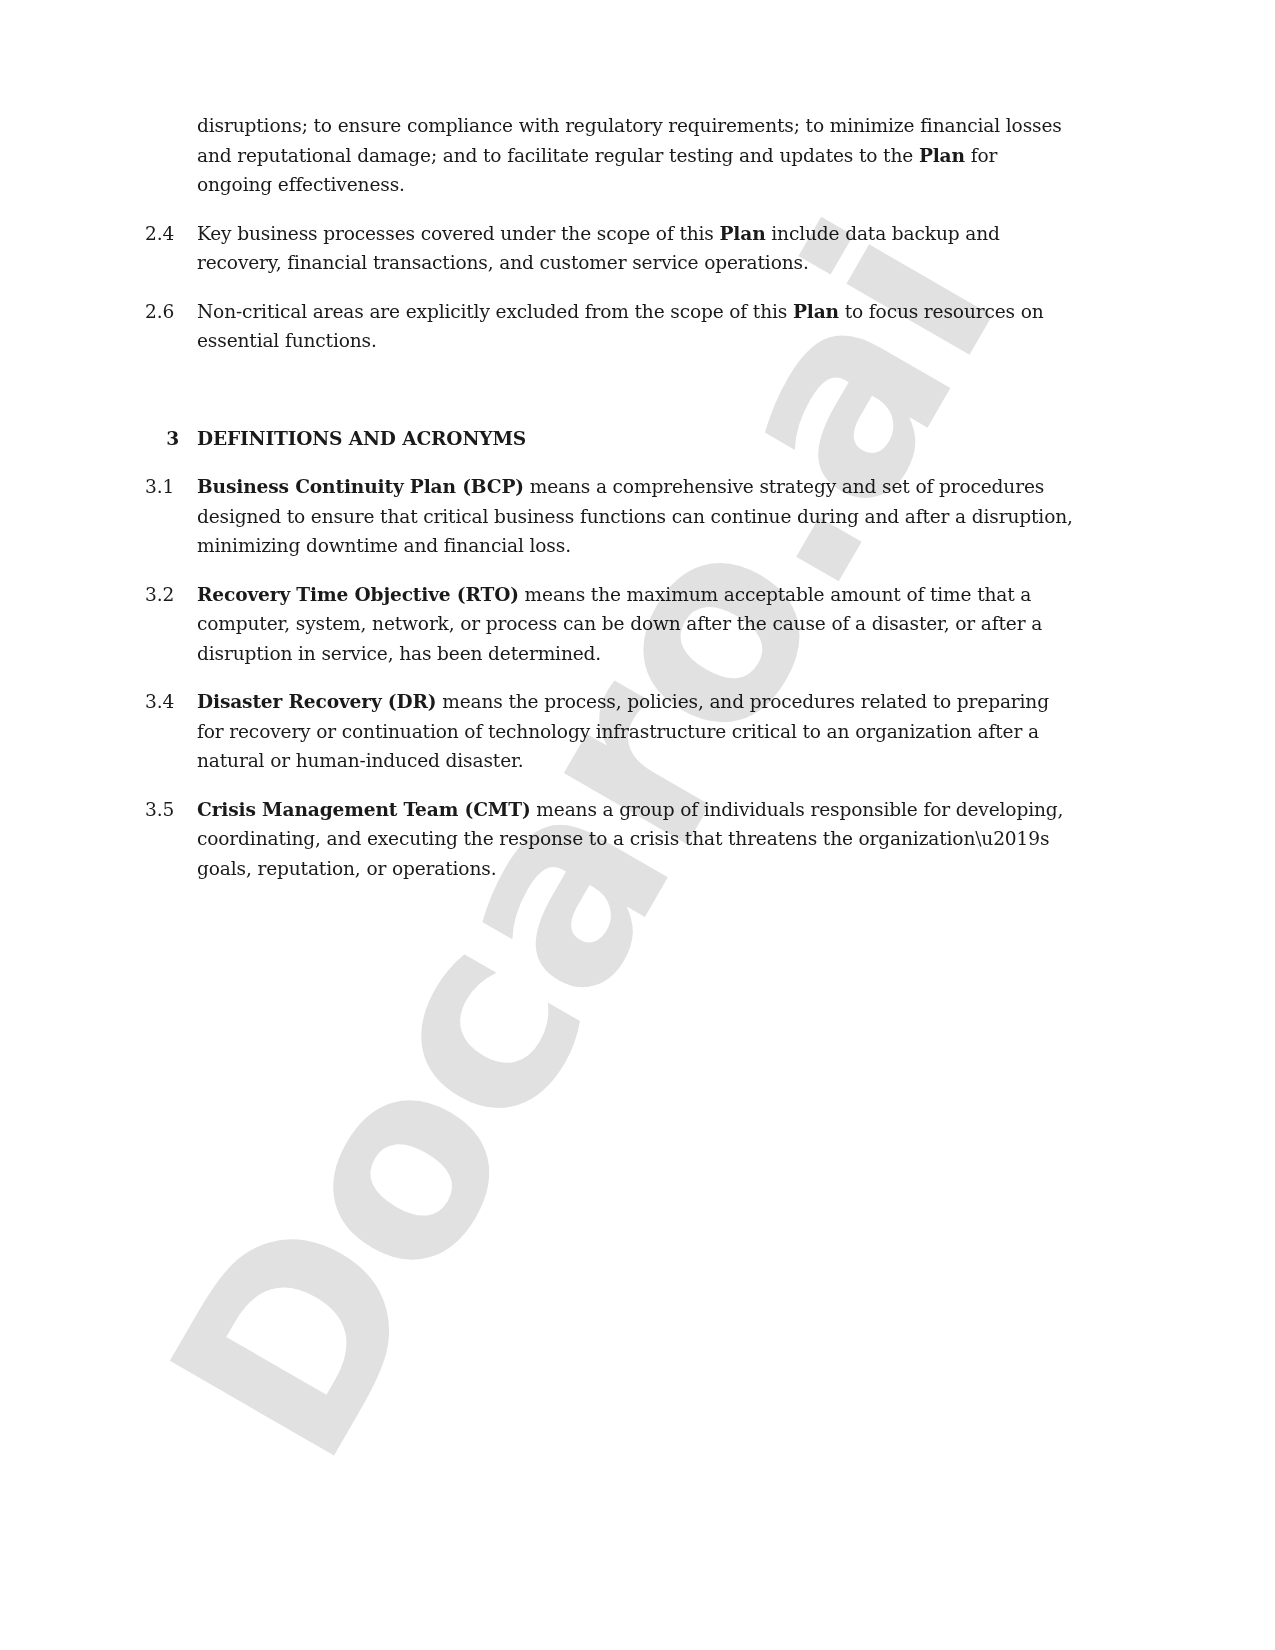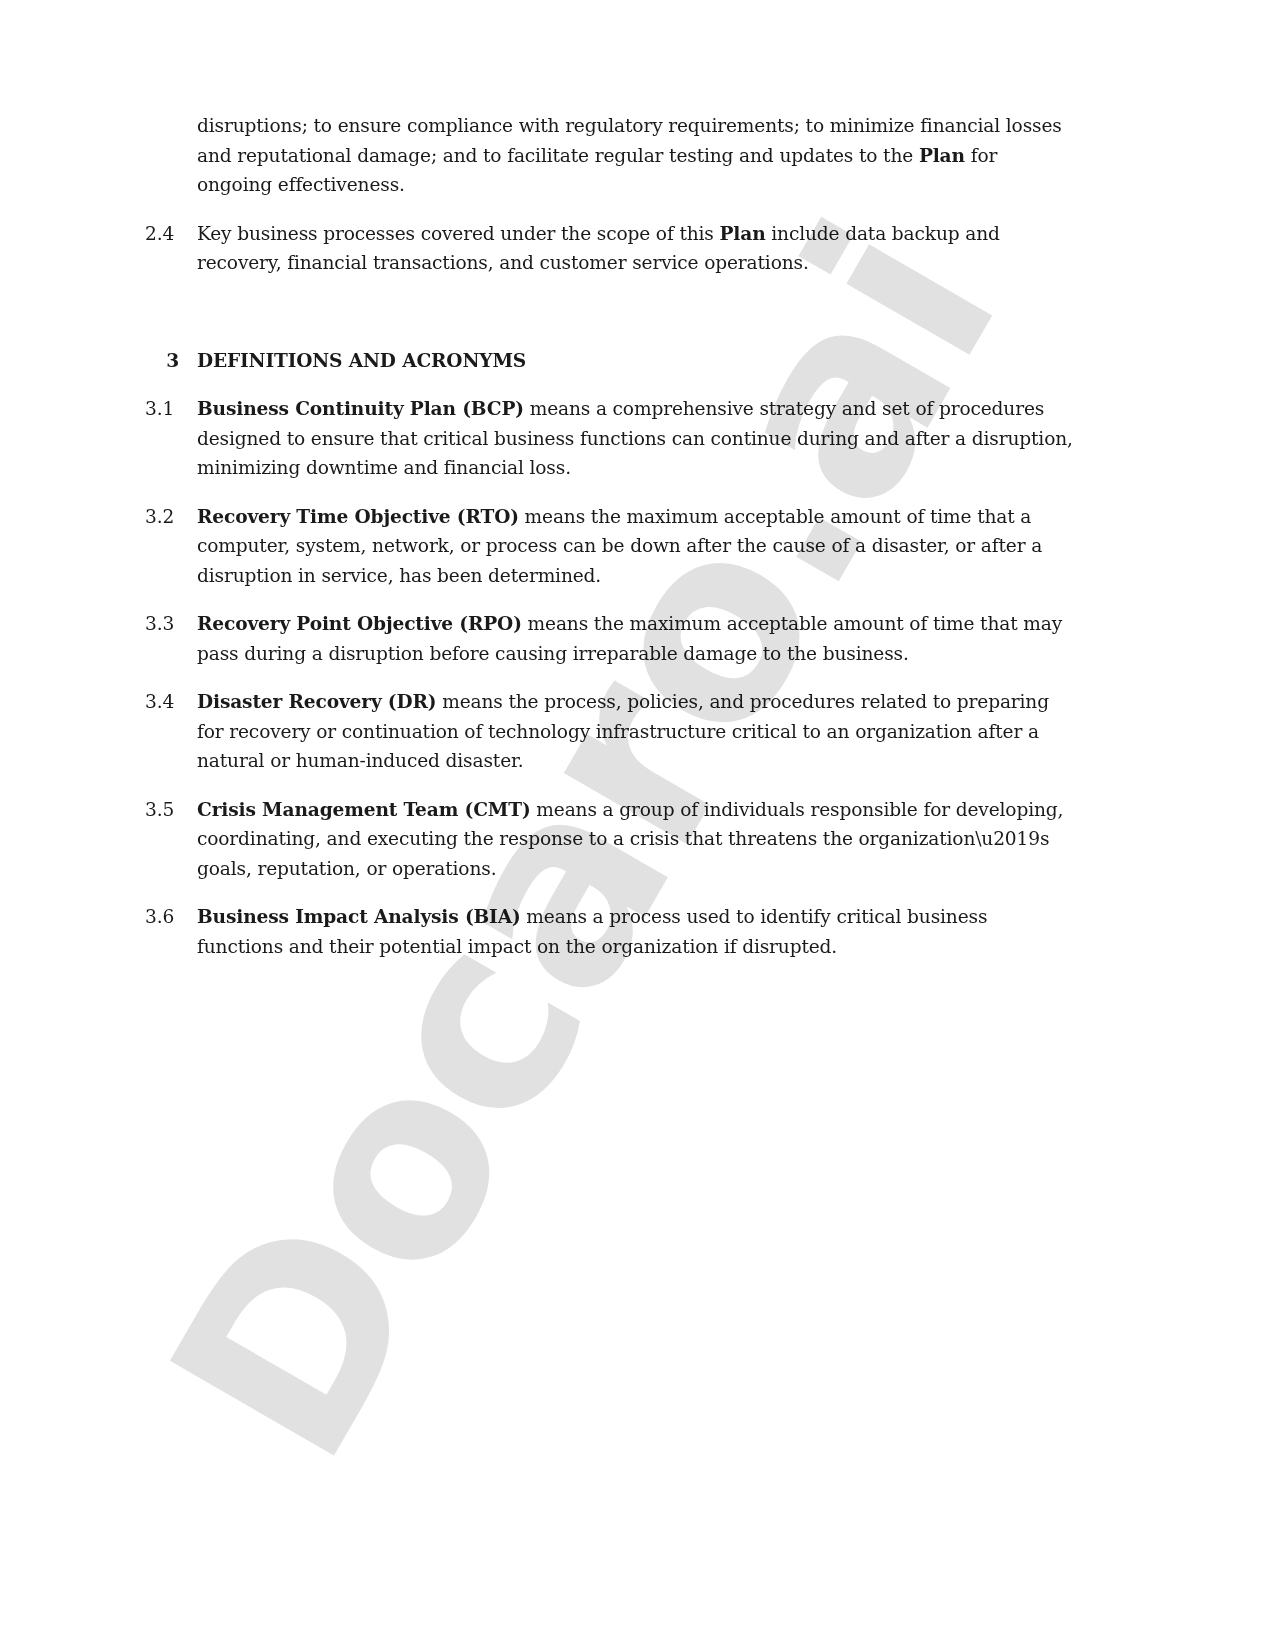--- a/index.html
+++ b/index.html
@@ -89,51 +89,47 @@
     <div class="para">
       <div class="num"></div>
       <div class="text"><span>disruptions; to ensure compliance with regulatory requirements; to minimize financial losses and reputational damage; and to facilitate regular testing and updates to the </span><b>Plan</b><span> for ongoing effectiveness.</span></div>
     </div>
 
     <div>
       <div class="para">
         <div class="num">2.4</div>
         <div class="text"><span>Key business processes covered under the scope of this </span><b>Plan</b><span> include data backup and recovery, financial transactions, and customer service operations.</span></div>
       </div>
+      <div class="para">
+        <div class="num">2.6</div>
+        <div class="text"><span>Non-critical areas are explicitly excluded from the scope of this </span><b>Plan</b><span> to focus resources on essential functions.</span></div>
+      </div>
     </div>
 
     <div class="para section-heading heading">
       <div class="num center">3</div>
       <div class="text">DEFINITIONS AND ACRONYMS</div>
     </div>
 
     <div>
       <div class="para">
         <div class="num">3.1</div>
         <div class="text"><b>Business Continuity Plan (BCP)</b><span> means a comprehensive strategy and set of procedures designed to ensure that critical business functions can continue during and after a disruption, minimizing downtime and financial loss.</span></div>
       </div>
       <div class="para">
         <div class="num">3.2</div>
         <div class="text"><b>Recovery Time Objective (RTO)</b><span> means the maximum acceptable amount of time that a computer, system, network, or process can be down after the cause of a disaster, or after a disruption in service, has been determined.</span></div>
       </div>
       <div class="para">
-        <div class="num">3.3</div>
-        <div class="text"><b>Recovery Point Objective (RPO)</b><span> means the maximum acceptable amount of time that may pass during a disruption before causing irreparable damage to the business.</span></div>
-      </div>
-      <div class="para">
         <div class="num">3.4</div>
         <div class="text"><b>Disaster Recovery (DR)</b><span> means the process, policies, and procedures related to preparing for recovery or continuation of technology infrastructure critical to an organization after a natural or human-induced disaster.</span></div>
       </div>
       <div class="para">
         <div class="num">3.5</div>
         <div class="text"><b>Crisis Management Team (CMT)</b><span> means a group of individuals responsible for developing, coordinating, and executing the response to a crisis that threatens the organization\u2019s goals, reputation, or operations.</span></div>
-      </div>
-      <div class="para">
-        <div class="num">3.6</div>
-        <div class="text"><b>Business Impact Analysis (BIA)</b><span> means a process used to identify critical business functions and their potential impact on the organization if disrupted.</span></div>
       </div>
     </div>
 
   </div>
 
   <div class="watermark">
     <span>Docaro.ai</span>
   </div>
 
 </div>

